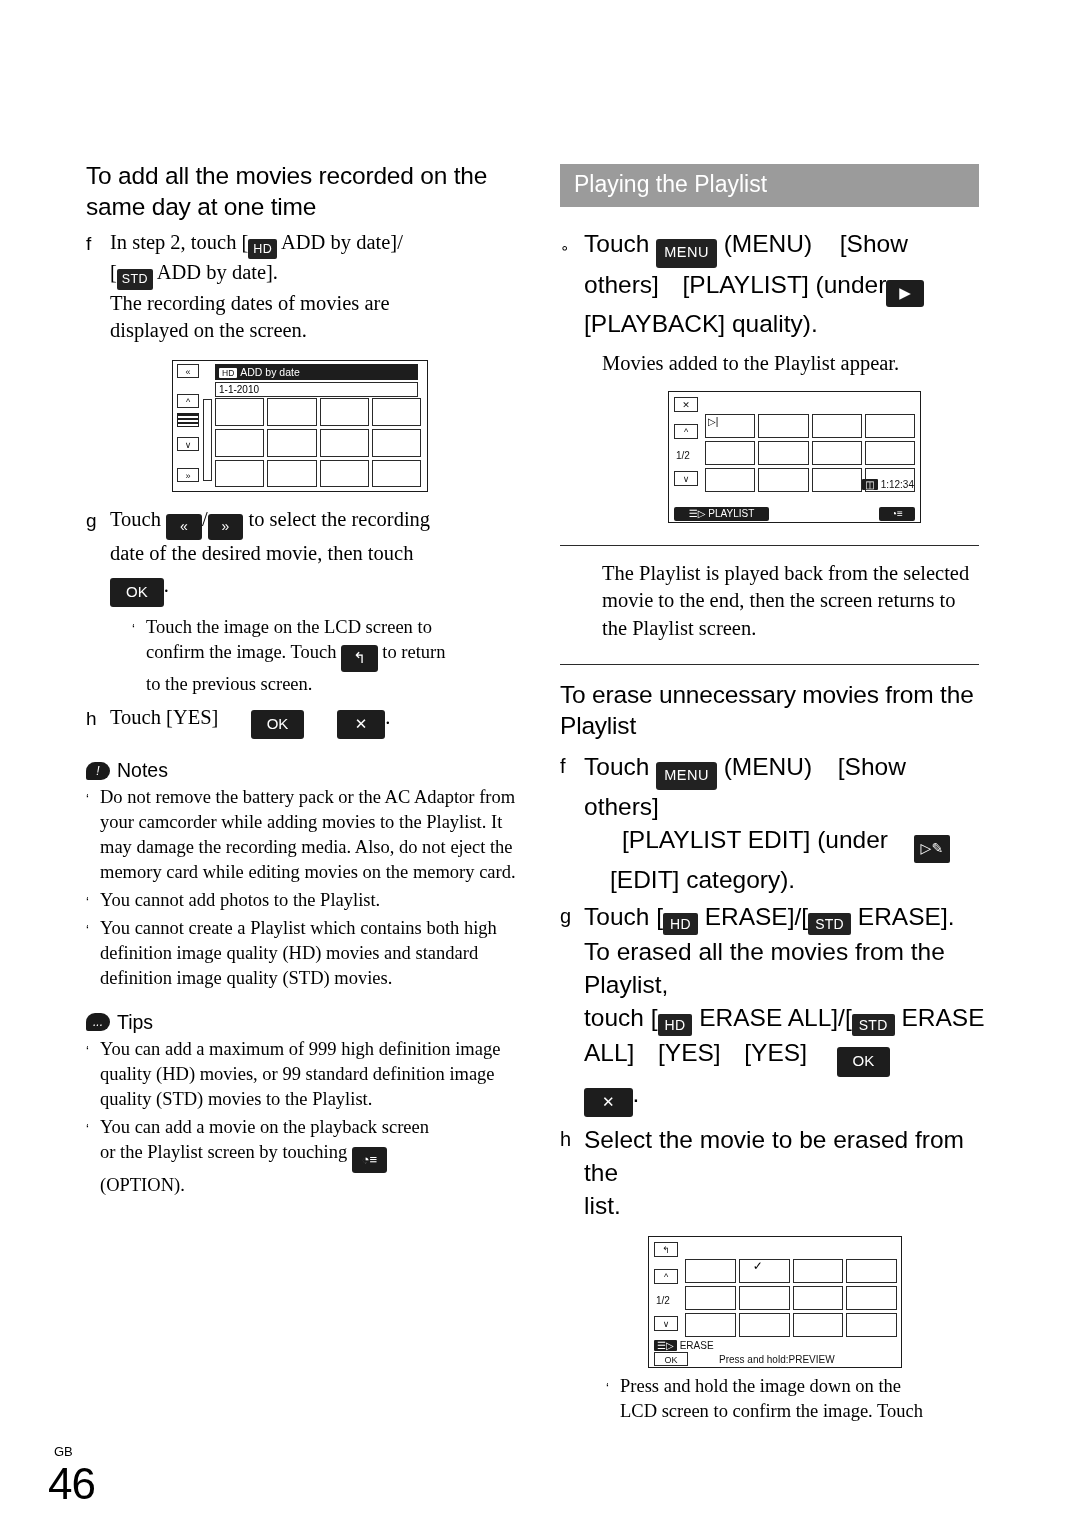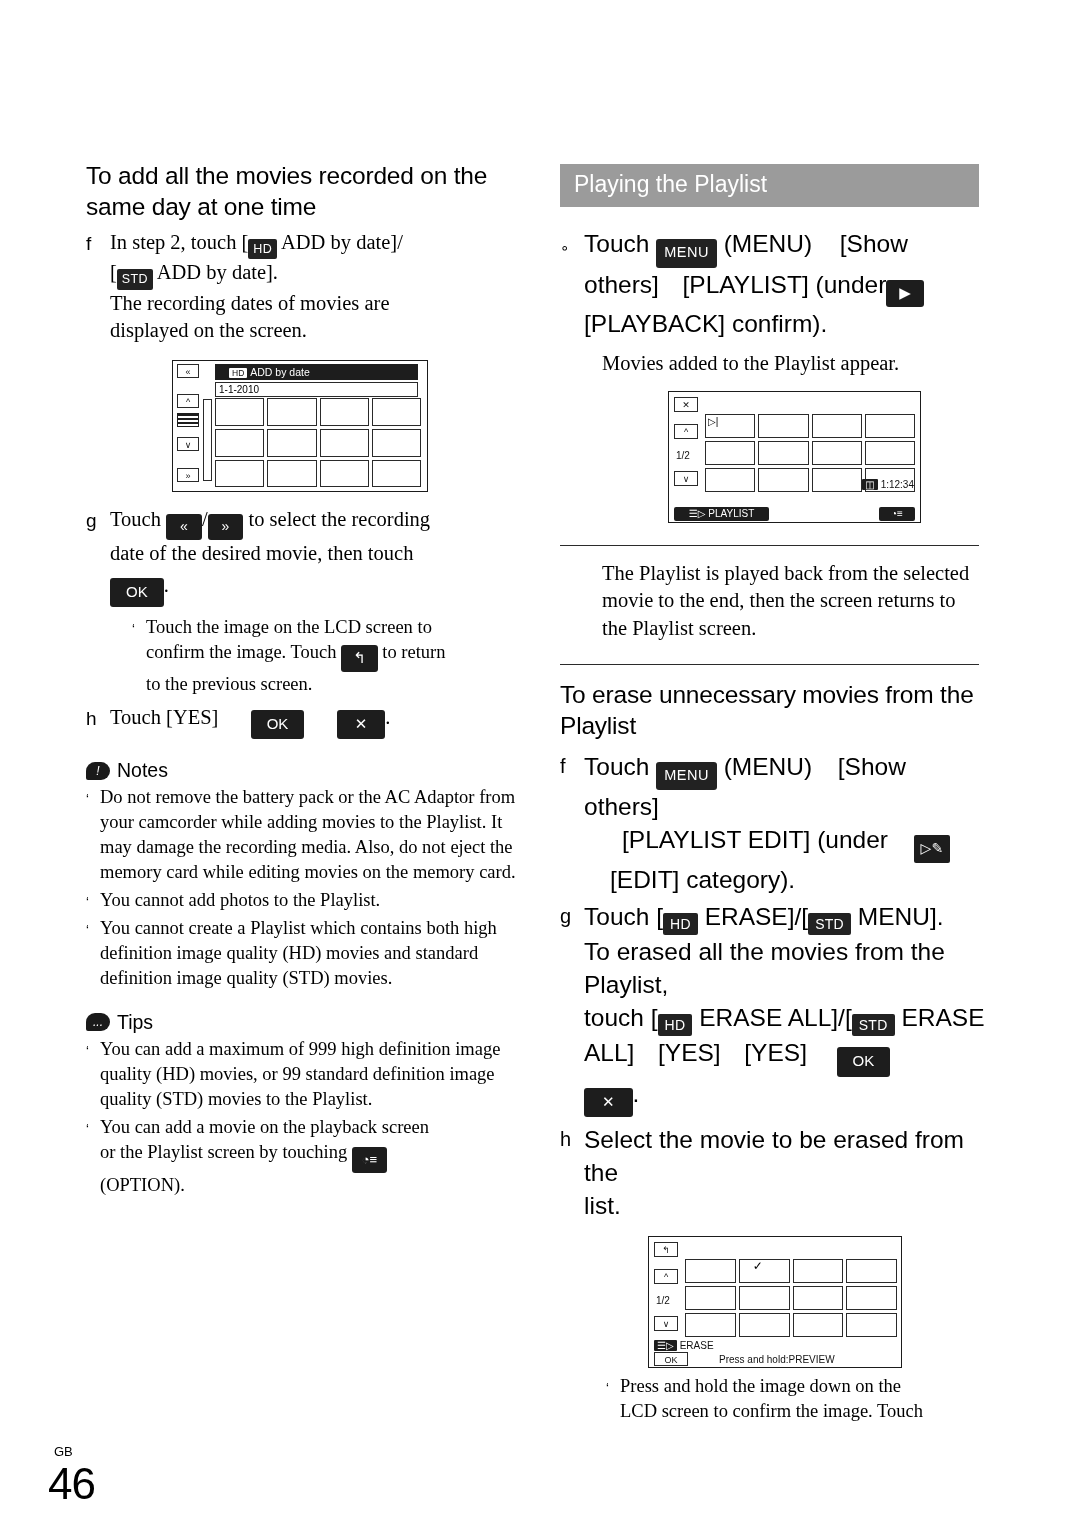--- a/index.html
+++ b/index.html
@@ -240,21 +240,21 @@
     font-size: 10px;
     text-align: center;
     border-radius: 2px;
   }
   .lcd .titlebar {
     position: absolute;
     background: #1d1d1d;
     color: #fff;
     font-family: "Liberation Sans", sans-serif;
     font-size: 10.5px;
-    padding: 2px 14px;
+    padding: 2px 4px;
     white-space: nowrap;
   }
   .lcd .label {
     position: absolute;
     font-family: "Liberation Sans", sans-serif;
     font-size: 10px;
     color: #111;
   }
   .lcd .datebar {
     position: absolute;
@@ -421,21 +421,21 @@
           <span>Touch </span><span class="chip-menu">MENU</span>
           <span>(MENU)</span>
           <span style="display:inline-block;width:14px;"></span>
           <span>[Show</span>
         </div>
         <div>
           <span>others]</span>
           <span style="display:inline-block;width:10px;"></span>
           <span>[PLAYLIST] (under</span><span class="chip-arrow">▶</span>
         </div>
-        <div>[PLAYBACK] confirm).</div>
+        <div>[PLAYBACK] quality).</div>
       </div>
     </div>
 
     <div class="serif-body" style="margin-left:42px;margin-top:10px;">Movies added to the Playlist appear.</div>
 
     <div class="lcd" style="width:253px;height:132px;margin:14px 0 0 108px;">
       <div class="sidebtn" style="left:5px;top:5px;width:24px;height:15px;line-height:15px;">✕</div>
       <div class="sidebtn" style="left:5px;top:32px;width:24px;height:15px;line-height:15px;">^</div>
       <div class="label" style="left:7px;top:58px;">1/2</div>
       <div class="sidebtn" style="left:5px;top:79px;width:24px;height:15px;line-height:15px;">∨</div>
@@ -489,21 +489,21 @@
           <span class="chip-sq">▷✎</span>
         </div>
         <div style="margin-left:26px;">[EDIT] category).</div>
       </div>
     </div>
 
     <div class="step" style="margin-top:4px;">
       <div class="step-marker" style="font-size:20px;">g</div>
       <div class="step-body big-step">
         <div>
-          <span>Touch [</span><span class="chip wide">HD</span><span> ERASE]/[</span><span class="chip wide">STD</span><span> MENU].</span>
+          <span>Touch [</span><span class="chip wide">HD</span><span> ERASE]/[</span><span class="chip wide">STD</span><span> ERASE].</span>
         </div>
         <div>To erased all the movies from the Playlist,</div>
         <div>
           <span>touch [</span><span class="chip wide">HD</span><span> ERASE ALL]/[</span><span class="chip wide">STD</span><span> ERASE</span>
         </div>
         <div>
           <span>ALL]</span>
           <span style="display:inline-block;width:10px;"></span>
           <span>[YES]</span>
           <span style="display:inline-block;width:10px;"></span>

